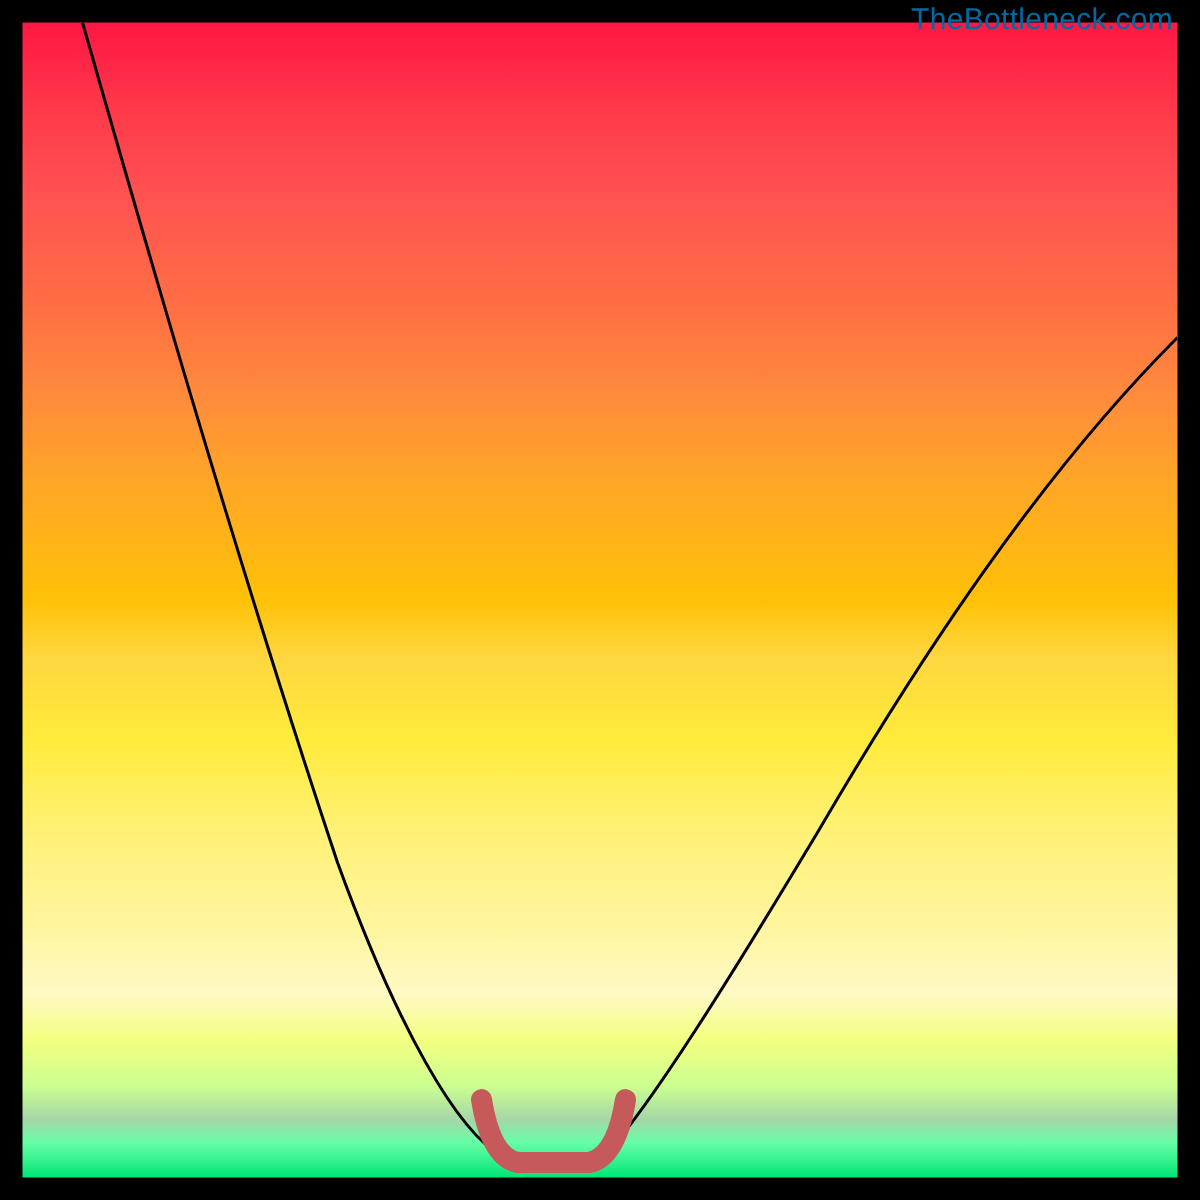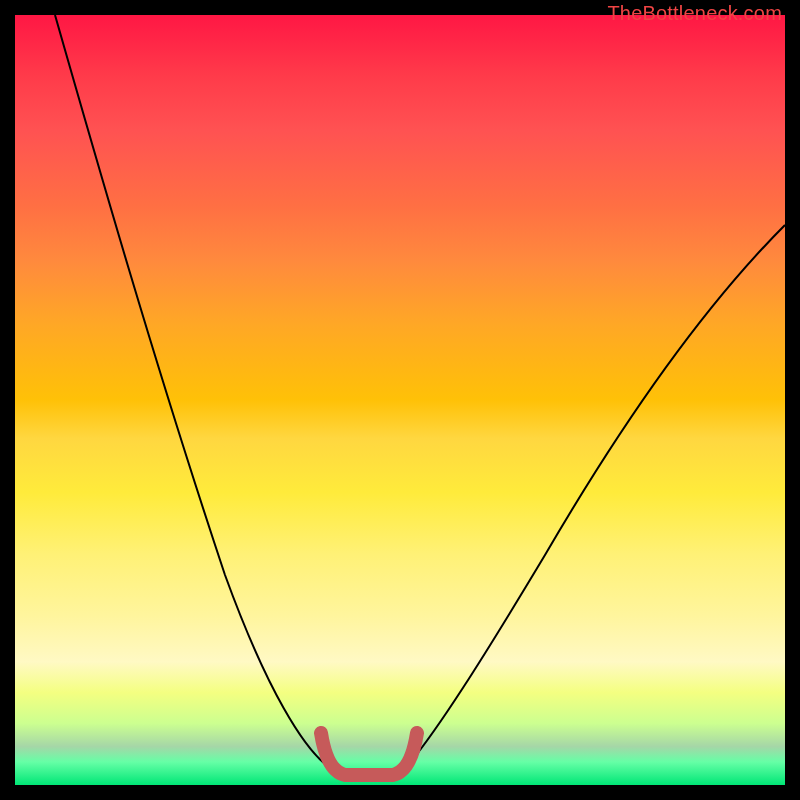--- a/index.html
+++ b/index.html
@@ -35,21 +35,21 @@
       #a5d6a7 95%,
       #66ffa6 97%,
       #00e676 100%
     );
   }
   .watermark {
     position: absolute;
     top: 2px;
     right: 18px;
     font-size: 20px;
-    color: #ef4444;
+    color: #0369a1;
     font-weight: 500;
     letter-spacing: 0.2px;
     z-index: 5;
   }
   svg.curves {
     position: absolute;
     left: 0;
     top: 0;
     width: 770px;
     height: 770px;

